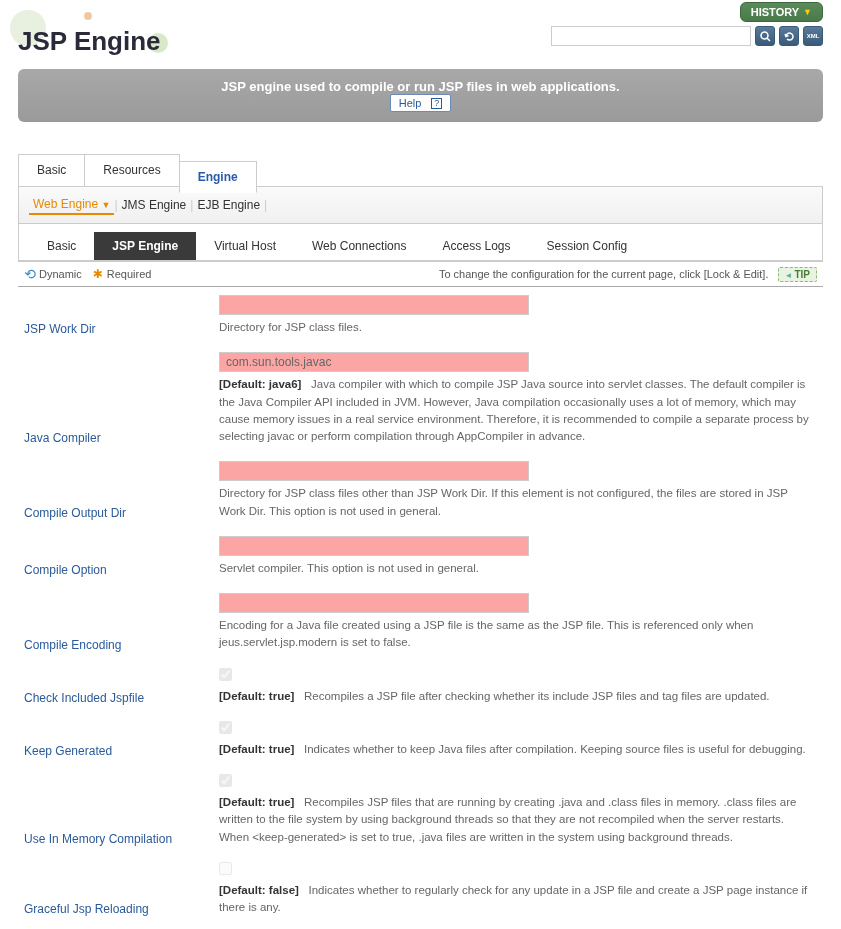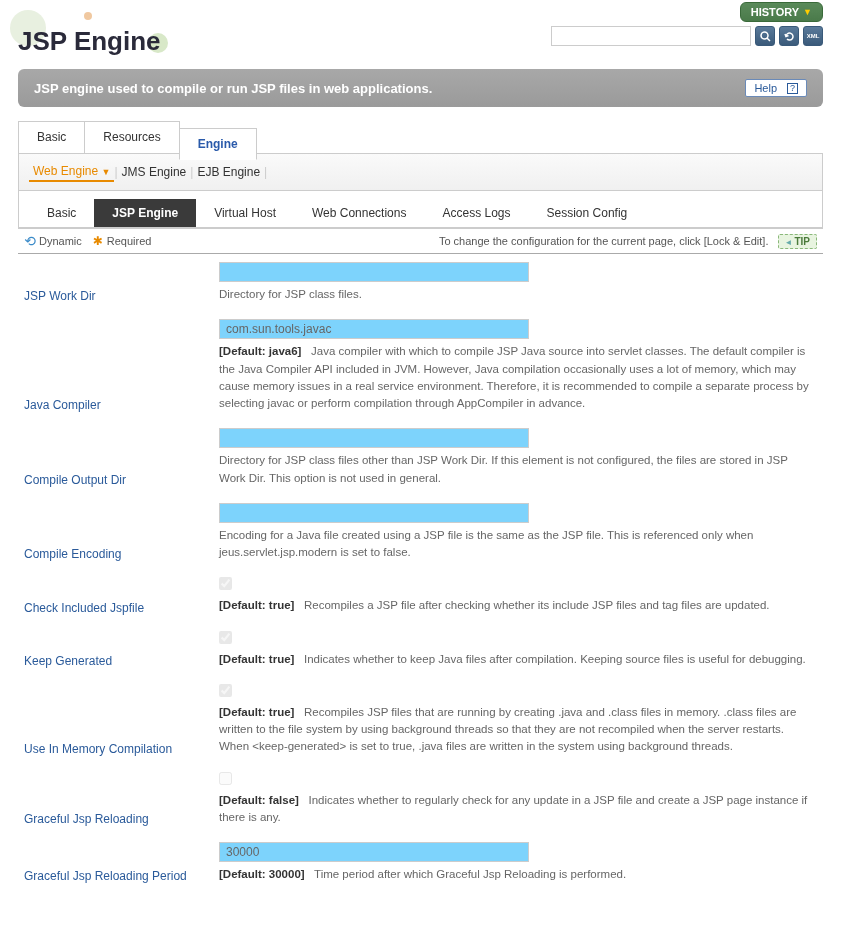--- a/index.html
+++ b/index.html
@@ -7,21 +7,21 @@
 .container { padding: 0 18px; }
 .top-bar { display: flex; justify-content: flex-end; padding: 2px 18px 0 0; }
 .history-btn { background: linear-gradient(#5a8a5a, #4a7a4a); color: #fff; font-weight: bold; font-size: 11px; padding: 3px 10px; border: 1px solid #3a6a3a; border-radius: 6px; display: flex; align-items: center; gap: 4px; cursor: pointer; }
 .history-btn .chev { color: #ffcc00; font-size: 9px; }
 .header-row { display: flex; justify-content: space-between; align-items: flex-start; padding: 4px 0 12px 0; position: relative; }
 .page-title { font-size: 26px; font-weight: bold; color: #2a2a3a; position: relative; z-index: 2; }
 .dots { position: absolute; left: -10px; top: -14px; z-index: 1; }
 .search-row { display: flex; align-items: center; gap: 4px; }
 .search-input { width: 200px; height: 20px; border: 1px solid #ccc; padding: 2px 4px; }
 .icon-btn { width: 20px; height: 20px; background: linear-gradient(#5a7a9a, #3a5a7a); border: 1px solid #3a5a7a; border-radius: 3px; display: flex; align-items: center; justify-content: center; color: #fff; font-size: 10px; cursor: pointer; }
-.desc-bar { background: linear-gradient(#a8a8a8, #9a9a9a); border-radius: 6px; padding: 10px 16px; display: flex; justify-content: space-between; align-items: center; margin-bottom: 14px; }
+.desc-bar { background: linear-gradient(#a8a8a8, #9a9a9a); border-radius: 6px; padding: 10px 16px; display: flex; justify-content: space-between; align-items: center; margin-bottom: 32px; flex-direction: column; }
 .desc-bar .txt { color: #fff; font-weight: bold; font-size: 13px; }
 .help-btn { background: #fff; border: 1px solid #6a8ab8; color: #2a5a9a; font-size: 11px; padding: 2px 8px; border-radius: 2px; cursor: pointer; display: flex; align-items: center; gap: 10px; }
 .help-btn .q { border: 1px solid #2a5a9a; width: 11px; height: 11px; display: inline-flex; align-items: center; justify-content: center; font-size: 9px; }
 .tabs-l1 { display: flex; border-bottom: 1px solid #ccc; }
 .tab-l1 { padding: 8px 18px; border: 1px solid #ccc; border-bottom: none; background: #fff; margin-right: -1px; font-size: 12px; color: #333; cursor: pointer; }
 .tab-l1.active { border-bottom: 1px solid #fff; position: relative; top: 7px; color: #2a5aaa; font-weight: bold; }
 .tabs-l2-wrap { border: 1px solid #ccc; border-top: none; background: linear-gradient(#fafafa, #f0f0f0); padding: 8px 10px; }
 .tabs-l2 { display: flex; align-items: center; font-size: 12px; }
 .tab-l2 { color: #333; cursor: pointer; padding: 2px 4px; }
 .tab-l2.active { color: #e88a00; border-bottom: 2px solid #e88a00; }
@@ -36,21 +36,21 @@
 .legend-item { display: flex; align-items: center; gap: 3px; }
 .legend-icon { width: 12px; height: 12px; display: inline-flex; align-items: center; justify-content: center; }
 .dyn-icon { color: #3a8ac8; font-size: 14px; }
 .req-icon { color: #e88a00; font-size: 12px; }
 .tip-badge { background: #e8f4e0; border: 1px dashed #8ab87a; color: #4a7a3a; font-size: 10px; font-weight: bold; padding: 1px 6px; border-radius: 2px; margin-left: 6px; }
 .tip-badge::before { content: "◄"; font-size: 8px; margin-right: 2px; color: #66aaaa; }
 .form-table { width: 100%; }
 .form-row { display: flex; align-items: flex-end; padding: 8px 6px; }
 .form-label { width: 195px; flex-shrink: 0; color: #2a5a9a; font-size: 12px; padding-top: 2px; }
 .form-field { flex: 1; }
-.text-input { width: 310px; height: 20px; background: #7dd3fc; border: 1px solid #ccc; padding: 2px 6px; font-size: 12px; color: #666; }
+.text-input { width: 310px; height: 20px; background: #fca5a5; border: 1px solid #ccc; padding: 2px 6px; font-size: 12px; color: #666; }
 .field-desc { font-size: 11.5px; color: #666; line-height: 1.5; margin-top: 4px; }
 .default-tag { font-weight: bold; color: #333; }
 .checkbox { width: 13px; height: 13px; accent-color: #888; opacity: 0.5; }
 </style>
 </head>
 <body>
 
 <div class="top-bar">
   <div class="history-btn">
     <span>HISTORY</span>
@@ -162,20 +162,27 @@
     </div>
 
     <div class="form-row">
       <div class="form-label">Compile Output Dir</div>
       <div class="form-field">
         <input class="text-input" disabled="" value="" style="">
         <div class="field-desc">Directory for JSP class files other than JSP Work Dir. If this element is not configured, the files are stored in JSP Work Dir. This option is not used in general.</div>
       </div>
     </div>
 
+    <div class="form-row">
+      <div class="form-label">Compile Option</div>
+      <div class="form-field">
+        <input class="text-input" disabled="" value="" style="">
+        <div class="field-desc">Servlet compiler. This option is not used in general.</div>
+      </div>
+    </div>
 
     <div class="form-row">
       <div class="form-label">Compile Encoding</div>
       <div class="form-field">
         <input class="text-input" disabled="" value="" style="">
         <div class="field-desc">Encoding for a Java file created using a JSP file is the same as the JSP file. This is referenced only when jeus.servlet.jsp.modern is set to false.</div>
       </div>
     </div>
 
     <div class="form-row">

